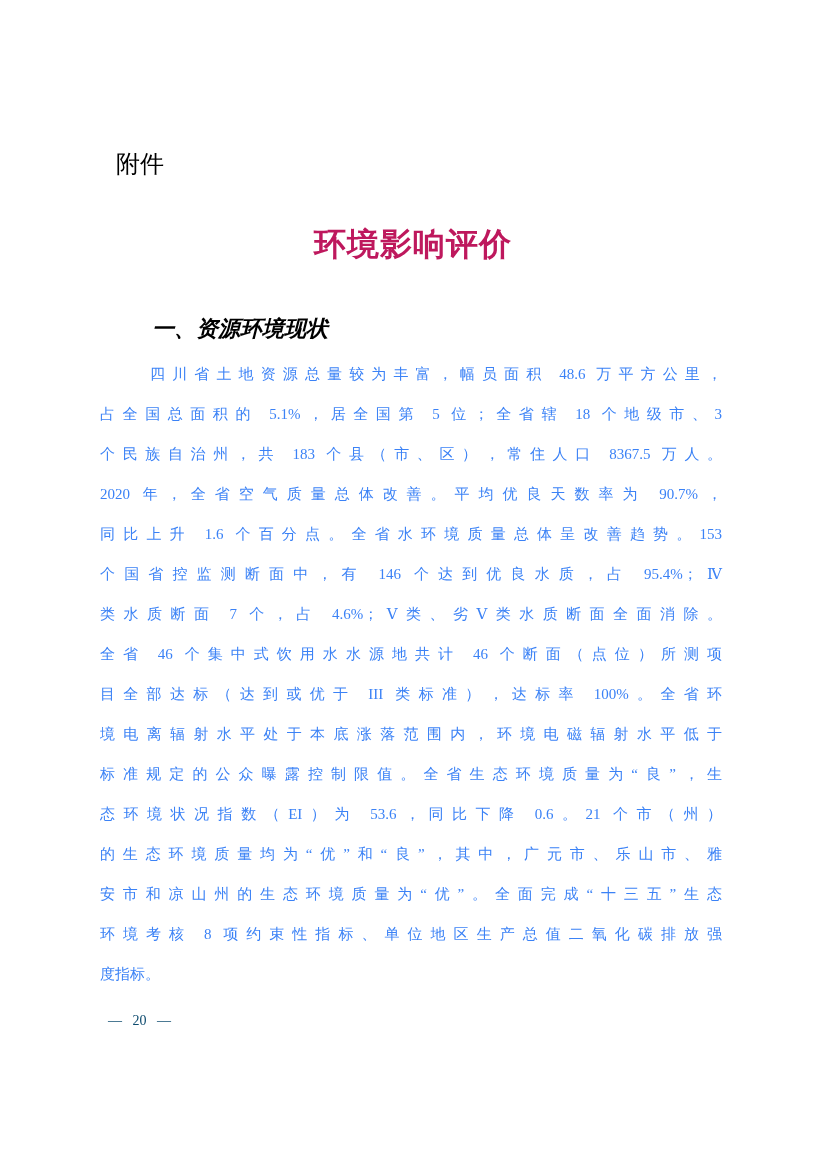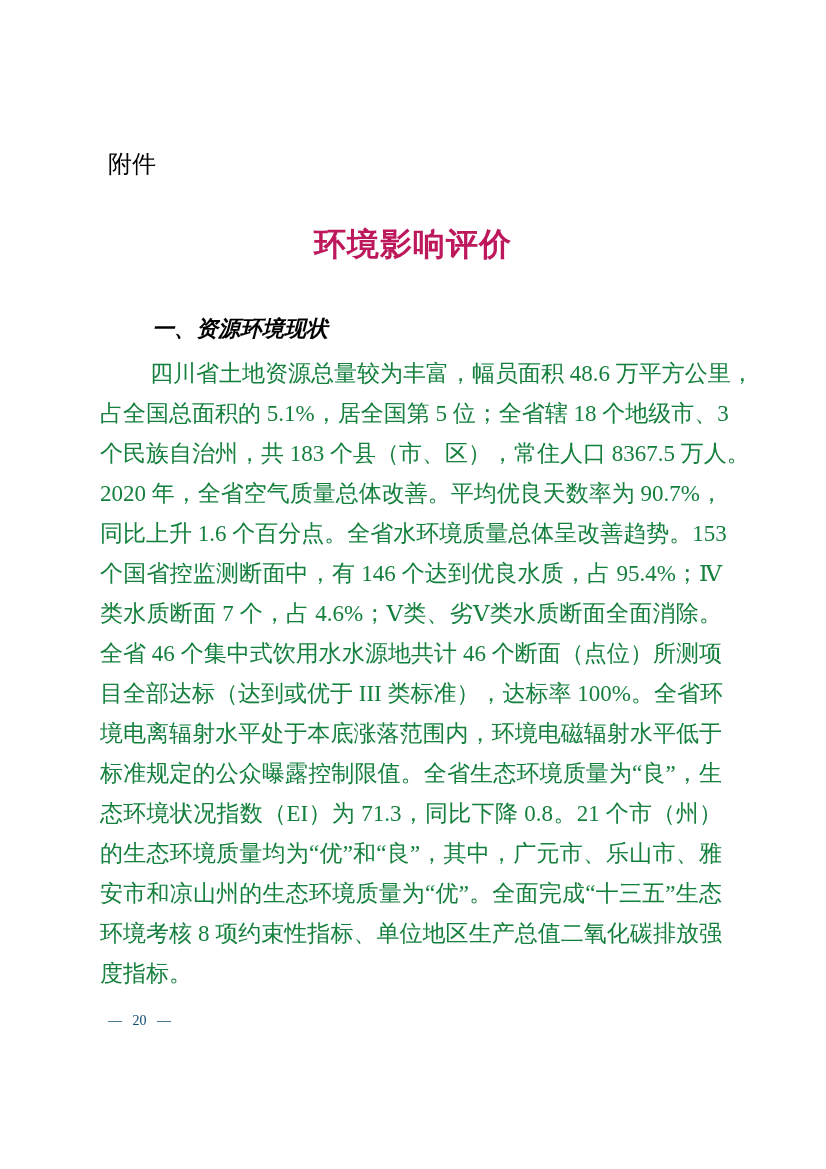--- a/index.html
+++ b/index.html
@@ -9,21 +9,21 @@
     width: 826px;
     height: 1169px;
     background: #ffffff;
     margin: 0 auto;
     overflow: hidden;
     color: #000000;
   }
   .attachment-label {
     position: absolute;
     top: 150px;
-    left: 108px;
+    left: 116px;
     font-family: "Liberation Sans", "DejaVu Sans", sans-serif;
     font-size: 24px;
     line-height: 1.2;
     color: #000000;
   }
   .doc-title {
     position: absolute;
     top: 222px;
     left: 0;
     width: 826px;
@@ -45,22 +45,22 @@
     line-height: 30px;
     color: #000000;
     font-style: italic;
   }
   .body-block {
     position: absolute;
     top: 354px;
     left: 100px;
     width: 622px;
     font-family: "Liberation Serif", "DejaVu Serif", serif;
-    font-size: 23px;
-    color: #15803d;
+    font-size: 15px;
+    color: #3b82f6;
   }
   .body-line {
     line-height: 40px;
     white-space: nowrap;
     text-align: justify;
     text-align-last: justify;
   }
   .body-line.first-line { text-indent: 50px; }
   .body-line.last-line {
     text-align: right;
@@ -93,21 +93,21 @@
     <div class="body-line">占全国总面积的 5.1%，居全国第 5 位；全省辖 18 个地级市、3</div>
     <div class="body-line">个民族自治州，共 183 个县（市、区），常住人口 8367.5 万人。</div>
     <div class="body-line">2020 年，全省空气质量总体改善。平均优良天数率为 90.7%，</div>
     <div class="body-line">同比上升 1.6 个百分点。全省水环境质量总体呈改善趋势。153</div>
     <div class="body-line">个国省控监测断面中，有 146 个达到优良水质，占 95.4%；Ⅳ</div>
     <div class="body-line">类水质断面 7 个，占 4.6%；Ⅴ类、劣Ⅴ类水质断面全面消除。</div>
     <div class="body-line">全省 46 个集中式饮用水水源地共计 46 个断面（点位）所测项</div>
     <div class="body-line">目全部达标（达到或优于 III 类标准），达标率 100%。全省环</div>
     <div class="body-line">境电离辐射水平处于本底涨落范围内，环境电磁辐射水平低于</div>
     <div class="body-line">标准规定的公众曝露控制限值。全省生态环境质量为“良”，生</div>
-    <div class="body-line">态环境状况指数（EI）为 71.3，同比下降 0.8。21 个市（州）</div>
+    <div class="body-line">态环境状况指数（EI）为 53.6，同比下降 0.6。21 个市（州）</div>
     <div class="body-line">的生态环境质量均为“优”和“良”，其中，广元市、乐山市、雅</div>
     <div class="body-line">安市和凉山州的生态环境质量为“优”。全面完成“十三五”生态</div>
     <div class="body-line">环境考核 8 项约束性指标、单位地区生产总值二氧化碳排放强</div>
     <div class="body-line last-line">度指标。</div>
   </div>
 
   <div class="page-footer">— 20 —</div>
 
 </div>
 

